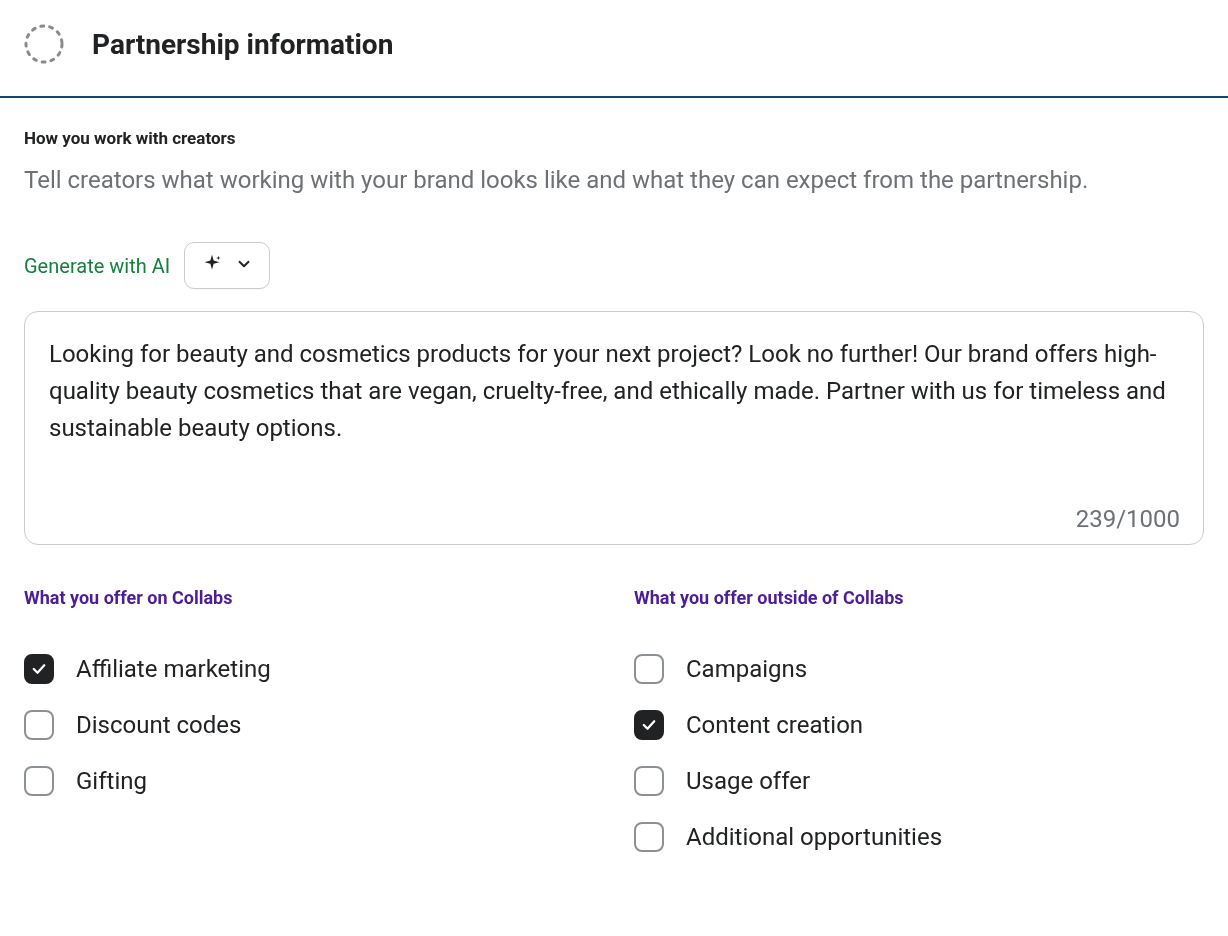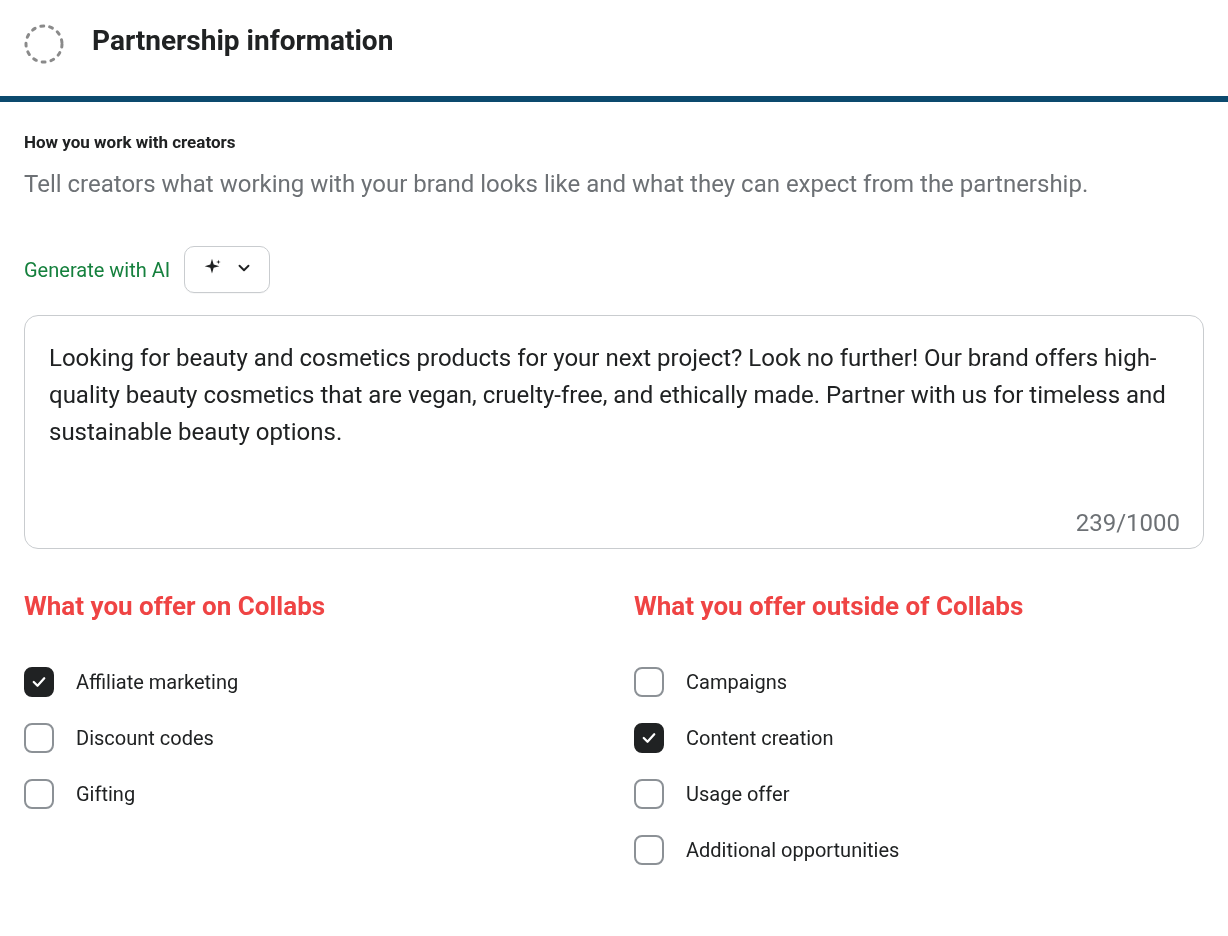--- a/index.html
+++ b/index.html
@@ -4,23 +4,24 @@
 <style>
   * { box-sizing: border-box; margin: 0; padding: 0; }
   body {
     font-family: -apple-system, BlinkMacSystemFont, "Segoe UI", Roboto, "Helvetica Neue", Arial, sans-serif;
     background: #fff;
     color: #202223;
     width: 1228px;
   }
   .header {
     display: flex;
+    align-items: center;
     gap: 28px;
     padding: 24px 24px 32px 24px;
-    border-bottom: 6px solid #0c4a6e;
+    border-bottom: 2px solid #0c4a6e;
   }
   .dotted-circle {
     width: 40px;
     height: 40px;
     display: flex;
     align-items: center;
     justify-content: center;
   }
   .page-title {
     font-size: 28px;
@@ -91,23 +92,23 @@
     color: #6d7175;
   }
   .columns {
     display: flex;
     gap: 40px;
   }
   .column {
     flex: 1;
   }
   .column-heading {
-    font-size: 26px;
+    font-size: 18px;
     font-weight: 700;
-    color: #ef4444;
+    color: #4c1d95;
     margin-bottom: 46px;
   }
   .checkbox-row {
     display: flex;
     align-items: center;
     gap: 22px;
     margin-bottom: 26px;
     cursor: pointer;
   }
   .checkbox {
@@ -121,21 +122,21 @@
     justify-content: center;
     flex-shrink: 0;
   }
   .checkbox.checked {
     background: #202223;
     border-color: #202223;
   }
   .checkbox svg { display: none; }
   .checkbox.checked svg { display: block; }
   .checkbox-label {
-    font-size: 20px;
+    font-size: 24px;
     color: #202223;
   }
 </style>
 </head>
 <body>
 
 <div class="header">
   <div class="dotted-circle">
     <svg width="40" height="40" viewBox="0 0 40 40">
       <circle cx="20" cy="20" r="18" fill="none" stroke="#8a8a8a" stroke-width="3" stroke-dasharray="3 6" stroke-linecap="round"></circle>

